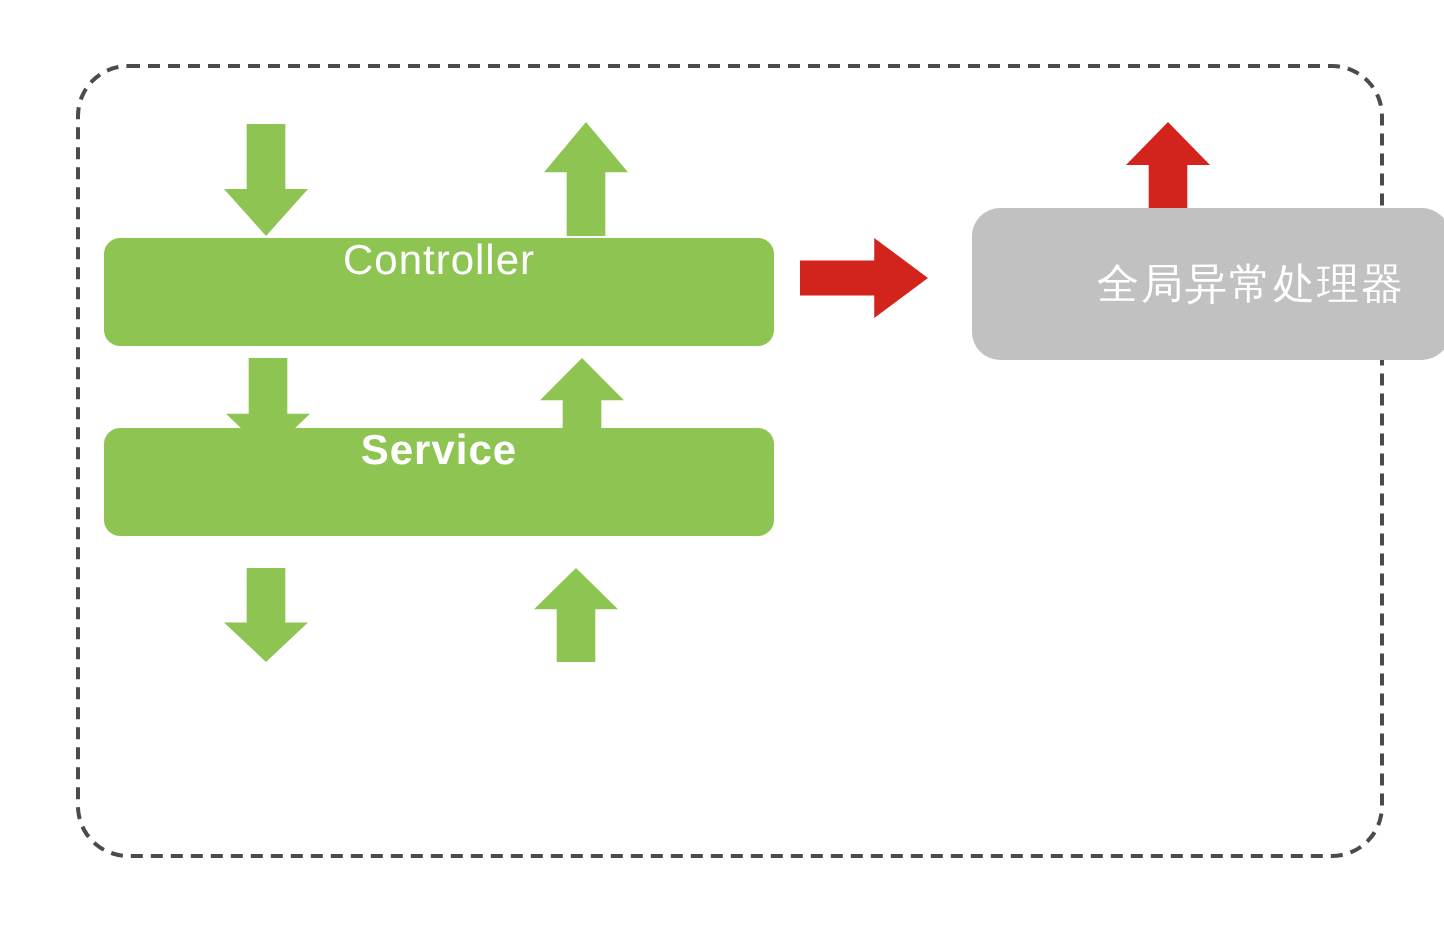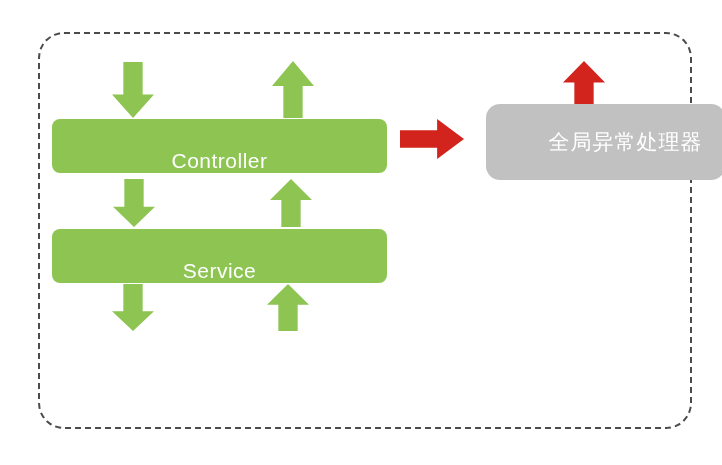--- a/index.html
+++ b/index.html
@@ -26,28 +26,28 @@
     box-sizing: border-box;
   }
   .layer-box {
     position: absolute;
     left: 52px;
     width: 335px;
     height: 54px;
     background: var(--green, #8dc452);
     border-radius: 8px;
     display: flex;
-    align-items: flex-end;
+    align-items: flex-start;
     justify-content: center;
     color: var(--label-text, #ffffff);
     font-size: 21px;
     letter-spacing: 0.5px;
   }
   .box-controller { top: 119px; }
-  .box-service   { top: 229px; }
+  .box-service   { top: 214px; font-weight: bold; }
   .box-mapper    { top: 334px; height: 56px; }
   .handler-box {
     position: absolute;
     left: 486px;
     top: 104px;
     width: 199px;
     height: 76px;
     background: var(--gray, #c2c1c1);
     border-radius: 14px;
     display: flex;

